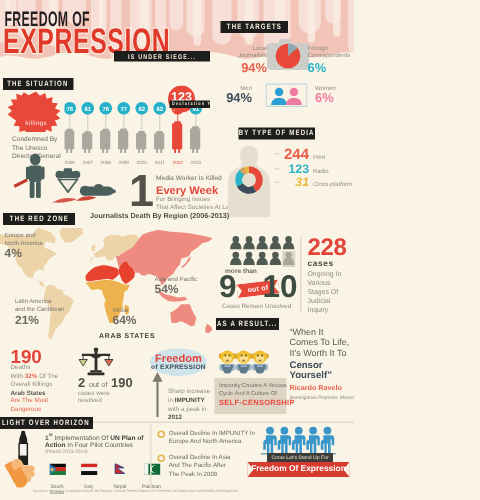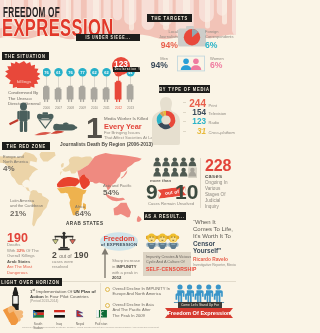--- a/index.html
+++ b/index.html
@@ -162,21 +162,21 @@
       <path d="M50.5 22.3h12.8c2.6 0 4.6 1.4 4.6 3.1s-2 3.1-4.6 3.1H50.5c-1.4 0-2.5-1.4-2.5-3.1s1.1-3.1 2.5-3.1z"></path>
       <rect x="63" y="24.4" width="6.2" height="2.4" rx="1.2"></rect>
       <path d="M55 21.5c2.2-1.5 4.8-1.1 6 .8l-5.4 1.4z"></path>
     </g>
     <path d="M44 31c3.2-2.6 8-2.6 12.2-1.2-4.4 1.8-9.4 2.4-14 1.8z" fill="#d04436"></path>
     <path d="M28 32.5c4-2.7 10-3.2 15.2-1.8-5 2.3-11.2 3-17 2.2z" fill="#d9574a"></path>
   </svg>
 
   <div class="abs" style="left:86px;top:113px;font-size:30px;font-weight:bold;color:#54514a;line-height:30px;">1</div>
   <div class="abs" style="left:104px;top:116px;font-size:4.4px;color:#6f6a63;white-space:nowrap;">Media Worker Is Killed</div>
-  <div class="abs" style="left:104px;top:121.5px;font-size:7.4px;font-weight:bold;color:#e2443a;white-space:nowrap;">Every Year</div>
+  <div class="abs" style="left:104px;top:121.5px;font-size:7.4px;font-weight:bold;color:#e2443a;white-space:nowrap;">Every Week</div>
   <div class="abs" style="left:104px;top:130px;font-size:4.2px;color:#8f8a82;white-space:nowrap;">For Bringing Issues</div>
   <div class="abs" style="left:104px;top:135px;font-size:4.2px;color:#8f8a82;white-space:nowrap;">That Affect Societies At Large</div>
 
   <div class="abs blk" style="left:147px;top:14px;width:45px;height:8px;font-size:5.2px;">
       <span>THE TARGETS</span>
     </div>
 
   <svg class="abs" style="left:178px;top:26px;width:28px;height:21px;" viewBox="0 0 28 21">
     <rect x="0" y="2.6" width="28" height="18" rx="2.2" fill="#cdcdc9"></rect>
     <rect x="8" y="0" width="8" height="3.4" rx="1" fill="#cdcdc9"></rect>
@@ -217,25 +217,20 @@
       <path d="M6.91 27.37A9.2 9.2 0 0 1 8.64 16.35L11.82 19.67A4.6 4.6 0 0 0 10.95 25.19z" fill="#2bb3c8"></path>
       <path d="M8.64 16.35A9.2 9.2 0 0 1 12.03 14.29L13.52 18.65A4.6 4.6 0 0 0 11.82 19.67z" fill="#d9a05b"></path>
       <path d="M12.03 14.29A9.2 9.2 0 0 1 15.00 13.80L15.00 18.40A4.6 4.6 0 0 0 13.52 18.65z" fill="#e8b93a"></path>
     </g>
   </svg>
   <div class="abs" id="media-rows" style="left:183px;top:98px;width:53px;">
       <div style="display: flex; align-items: baseline; height: 9.6px;">
         <span style="width: 3px; height: 1px; background: rgb(222, 215, 199); align-self: center; margin-right: 1px;"></span>
         <span style="font-size: 10px; font-weight: bold; color: rgb(232, 96, 76); width: 19px; text-align: right;">244</span>
         <span style="font-size: 4px; color: rgb(143, 138, 130); margin-left: 2.6px;">Print</span>
-      </div>
-      <div style="display: flex; align-items: baseline; height: 9.6px;">
-        <span style="width: 3px; height: 1px; background: rgb(222, 215, 199); align-self: center; margin-right: 1px;"></span>
-        <span style="font-size: 8.2px; font-weight: bold; color: rgb(59, 75, 90); width: 19px; text-align: right;">154</span>
-        <span style="font-size: 4px; color: rgb(143, 138, 130); margin-left: 2.6px;">Television</span>
       </div>
       <div style="display: flex; align-items: baseline; height: 9.6px;">
         <span style="width: 3px; height: 1px; background: rgb(222, 215, 199); align-self: center; margin-right: 1px;"></span>
         <span style="font-size: 8.2px; font-weight: bold; color: rgb(43, 179, 200); width: 19px; text-align: right;">123</span>
         <span style="font-size: 4px; color: rgb(143, 138, 130); margin-left: 2.6px;">Radio</span>
       </div>
       <div style="display: flex; align-items: baseline; height: 9.6px; font-style: italic;">
         <span style="width: 3px; height: 1px; background: rgb(222, 215, 199); align-self: center; margin-right: 1px;"></span>
         <span style="font-size: 8.2px; font-weight: bold; color: rgb(232, 185, 58); width: 19px; text-align: right;">31</span>
         <span style="font-size: 4px; color: rgb(143, 138, 130); margin-left: 2.6px;">Cross-platform</span>

